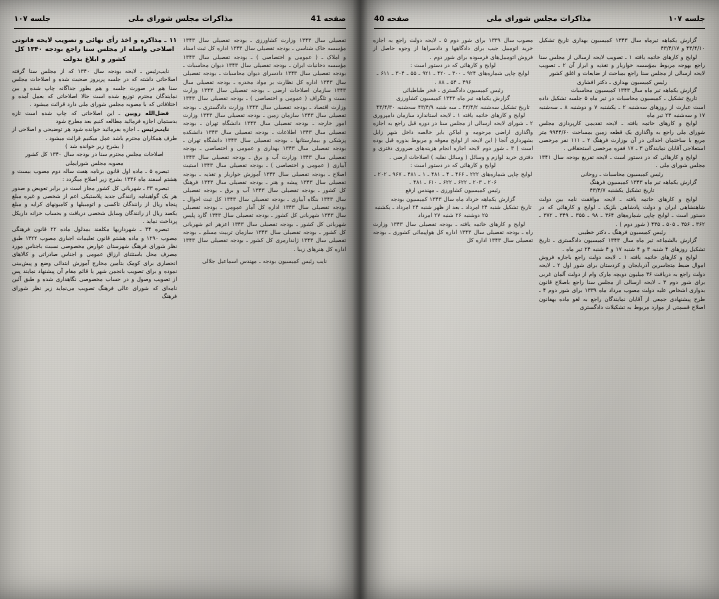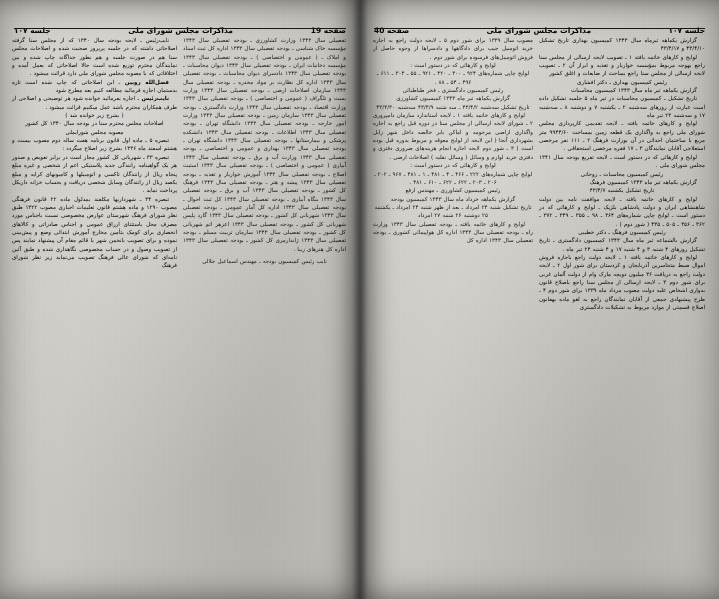--- a/index.html
+++ b/index.html
@@ -45,21 +45,21 @@
     box-shadow:inset 0 0 38px rgba(0,0,0,.33);
   }
 
   
   .runhead{
     position:absolute;left:0;right:0;
     display:flex;align-items:flex-end;justify-content:space-between;
     font-weight:bold;font-size:7.4px;color:#17140f;
     letter-spacing:.2px;
   }
-  .runhead .rh-center{font-size:7.6px;margin-top:12px;}
+  .runhead .rh-center{font-size:7.6px;}
   .rule{
     position:absolute;height:0;border-top:1.3px solid #1a1713;
   }
 
   
   .col{
     position:absolute;
     text-align:justify;
     color:#17140f;
     font-size:5.55px;
@@ -86,27 +86,28 @@
 </style>
 </head>
 <body>
 
 <div id="scan">
 
   <div class="page" id="page-left">
     <div class="grain"></div>
 
     <div class="runhead inked" style="top:14px;left:14px;right:14px;">
-      <span>صفحه 19</span>
+      <span>صفحه 41</span>
       <span class="rh-center">مذاکرات مجلس شورای ملی</span>
       <span>جلسه ۱۰۷</span>
     </div>
     <div class="rule" style="top:28px;left:14px;right:14px;"></div>
 
     <div class="col inked" id="L-outer" style="top:36px;right:183px;width:165px;height:548px;">
+      <p class="hl">۱۱ ـ مذاکره و اخذ رأی نهائی و تصویب لایحه قانونی اصلاحی واصله از مجلس سنا راجع بودجه ۱۳۴۰ کل کشور و ابلاغ بدولت</p>
       <p>نایب‌رئیس ـ لایحه بودجه سال ۱۳۴۰ که از مجلس سنا گرفته اصلاحاتی داشته که در جلسه پریروز صحبت شده و اصلاحات مجلس سنا هم در صورت جلسه و هم بطور جداگانه چاپ شده و بین نمایندگان محترم توزیع شده است حالا اصلاحاتی که بعمل آمده و اختلافاتی که با مصوبه مجلس شورای ملی دارد قرائت میشود .</p>
       <p>
         <span class="spk">فضل‌الله روبین</span>
         <span>ـ این اصلاحاتی که چاپ شده است تازه بدستمان اجازه فرمائید مطالعه کنیم بعد مطرح شود</span>
       </p>
       <p>
         <span class="spk">نایب‌رئیس</span>
         <span>ـ اجازه بفرمائید خوانده شود هر توضیحی و اصلاحی از طرف همکاران محترم باشد عمل میکنیم قرائت میشود .</span>
       </p>
       <p class="ctr">( بشرح زیر خوانده شد )</p>

